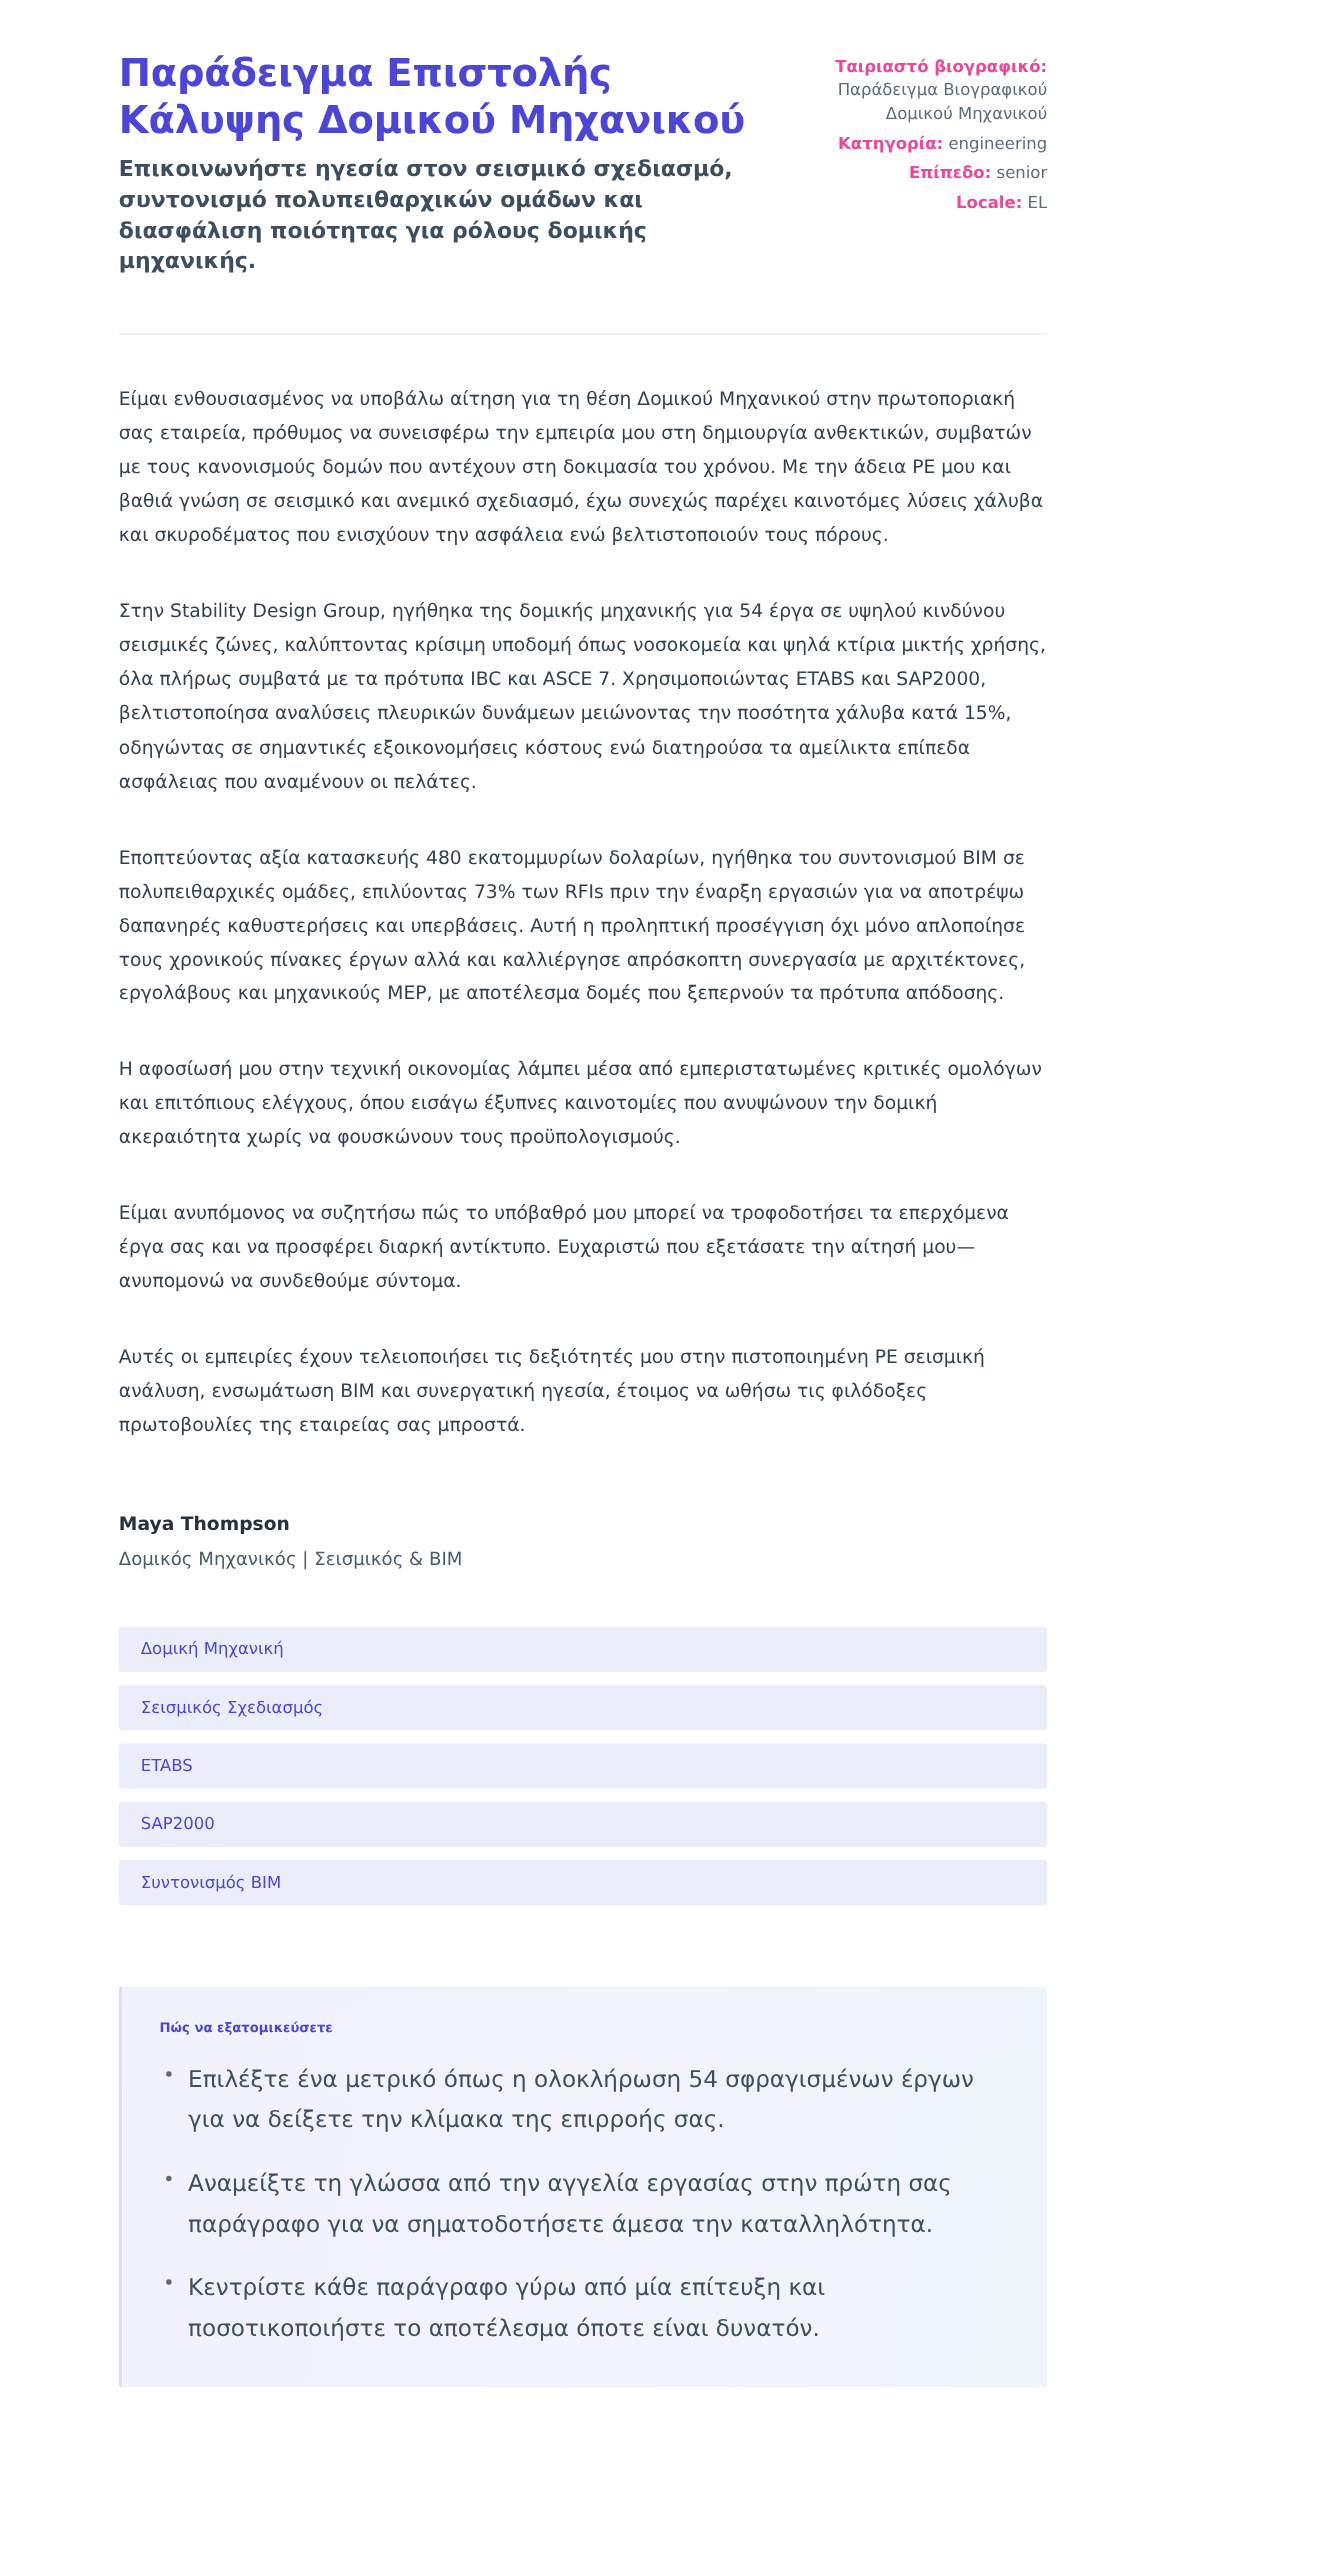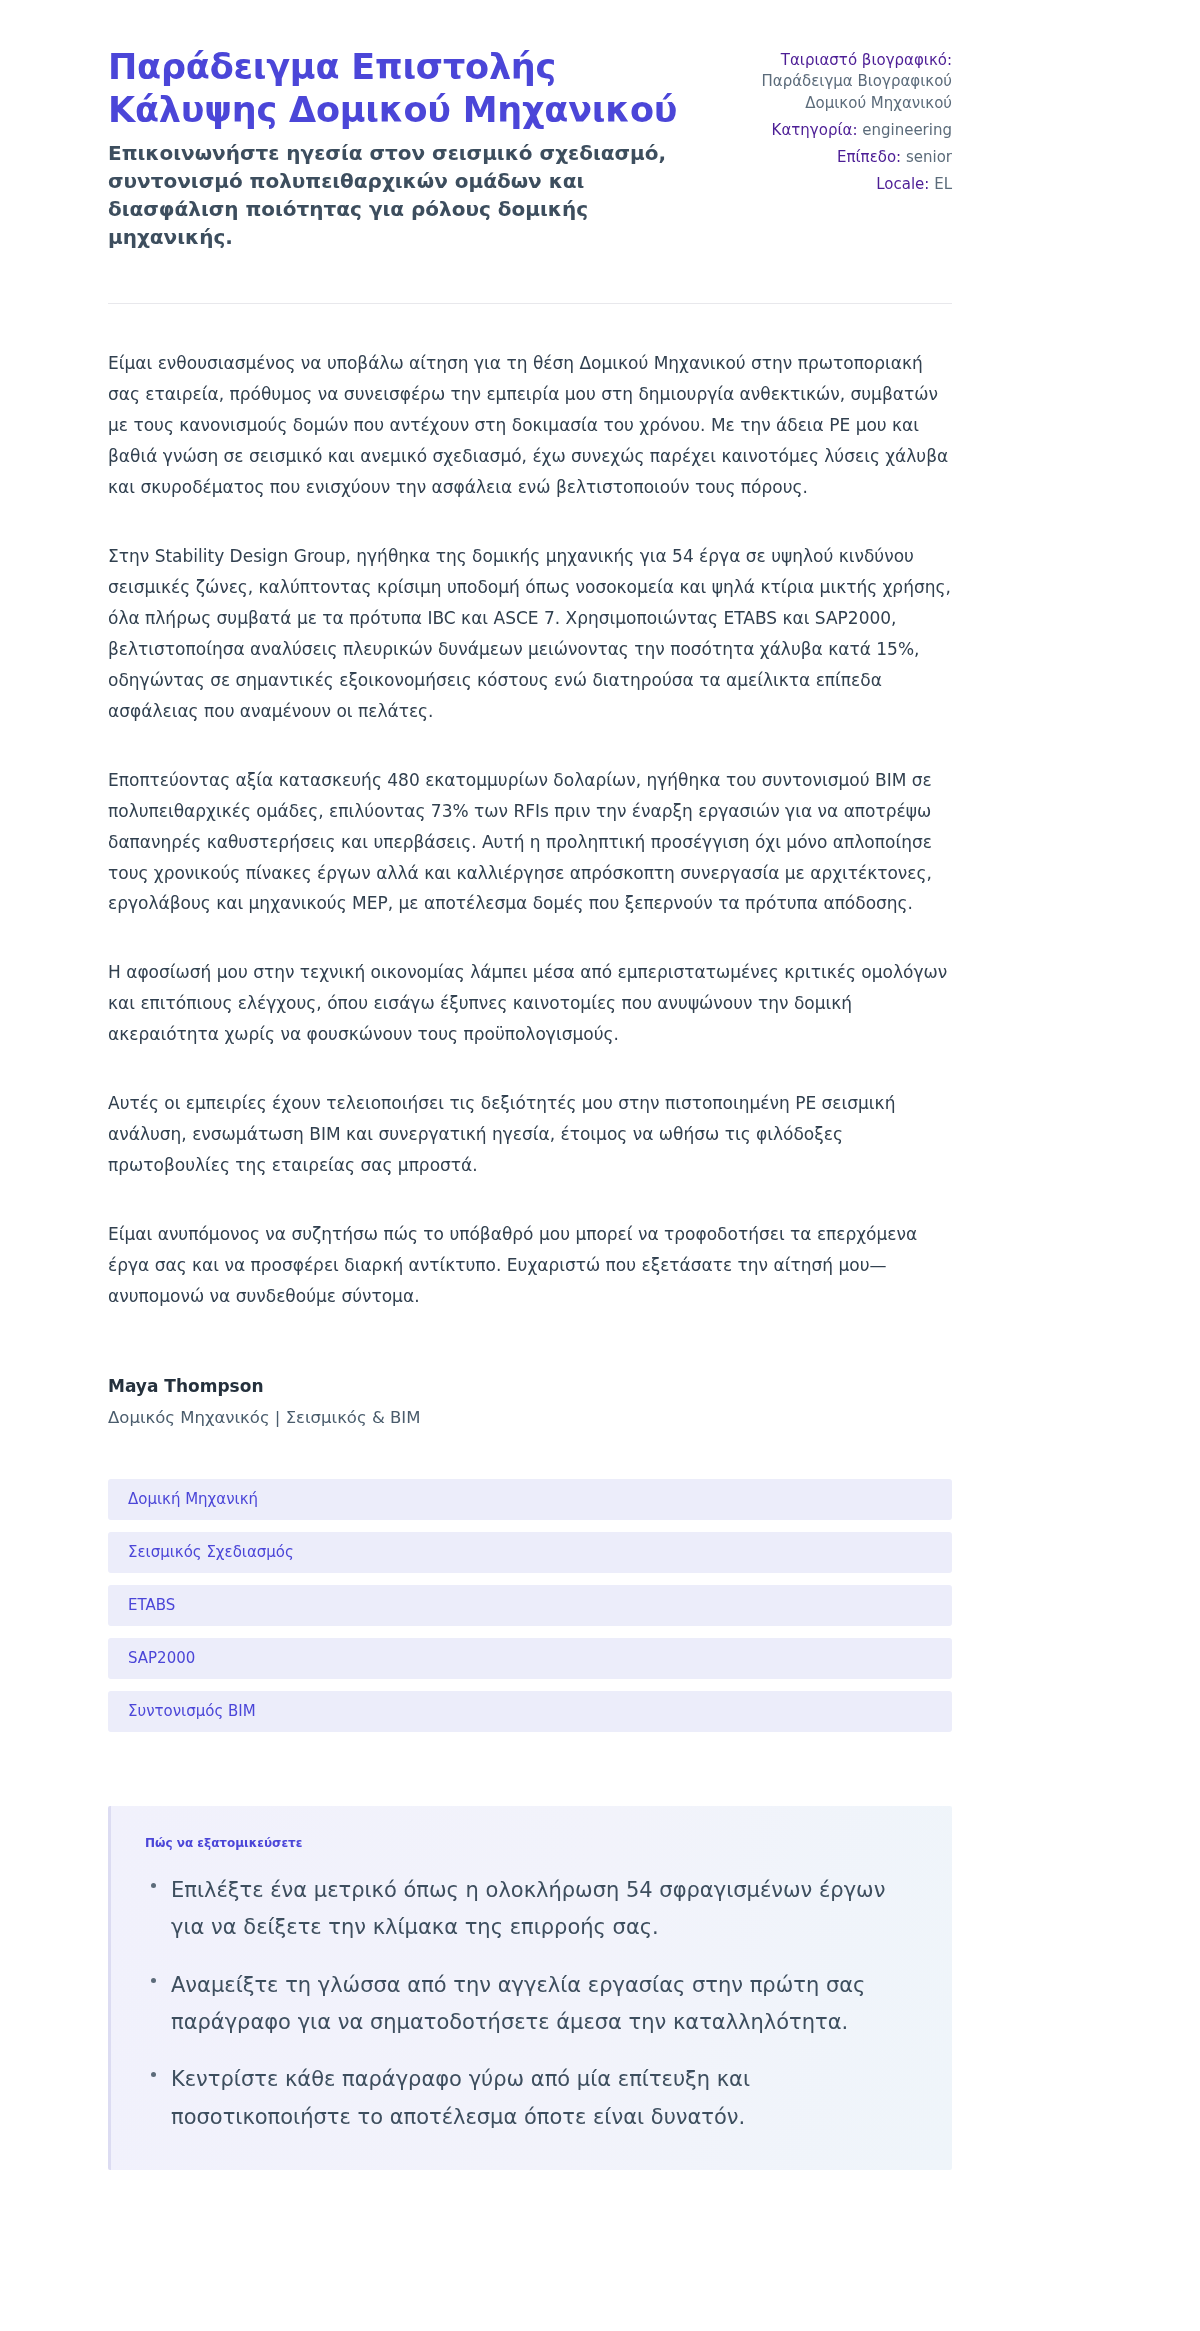--- a/index.html
+++ b/index.html
@@ -50,22 +50,22 @@
     width: 210px;
     text-align: right;
     font-size: 15px;
     line-height: 1.42;
     color: #5b6b7a;
     padding-top: 4px;
   }
   .meta-row { margin-bottom: 2px; }
   .meta-row + .meta-row { margin-top: 6px; }
   .meta-label {
-    font-weight: 400;
-    color: #4c1d95;
+    font-weight: 700;
+    color: #ec4899;
   }
   .meta-value { color: #5b6b7a; }
 
   .divider {
     height: 1px;
     background: #e8e8ec;
     border: 0;
     margin: 52px 0 0 0;
   }
 
@@ -189,22 +189,22 @@
   </div>
 
   <hr class="divider">
 
   <div class="letter">
 
     <p class="body-par">Είμαι ενθουσιασμένος να υποβάλω αίτηση για τη θέση Δομικού Μηχανικού στην πρωτοποριακή σας εταιρεία, πρόθυμος να συνεισφέρω την εμπειρία μου στη δημιουργία ανθεκτικών, συμβατών με τους κανονισμούς δομών που αντέχουν στη δοκιμασία του χρόνου. Με την άδεια PE μου και βαθιά γνώση σε σεισμικό και ανεμικό σχεδιασμό, έχω συνεχώς παρέχει καινοτόμες λύσεις χάλυβα και σκυροδέματος που ενισχύουν την ασφάλεια ενώ βελτιστοποιούν τους πόρους.</p>
     <p class="body-par">Στην Stability Design Group, ηγήθηκα της δομικής μηχανικής για 54 έργα σε υψηλού κινδύνου σεισμικές ζώνες, καλύπτοντας κρίσιμη υποδομή όπως νοσοκομεία και ψηλά κτίρια μικτής χρήσης, όλα πλήρως συμβατά με τα πρότυπα IBC και ASCE 7. Χρησιμοποιώντας ETABS και SAP2000, βελτιστοποίησα αναλύσεις πλευρικών δυνάμεων μειώνοντας την ποσότητα χάλυβα κατά 15%, οδηγώντας σε σημαντικές εξοικονομήσεις κόστους ενώ διατηρούσα τα αμείλικτα επίπεδα ασφάλειας που αναμένουν οι πελάτες.</p>
     <p class="body-par">Εποπτεύοντας αξία κατασκευής 480 εκατομμυρίων δολαρίων, ηγήθηκα του συντονισμού BIM σε πολυπειθαρχικές ομάδες, επιλύοντας 73% των RFIs πριν την έναρξη εργασιών για να αποτρέψω δαπανηρές καθυστερήσεις και υπερβάσεις. Αυτή η προληπτική προσέγγιση όχι μόνο απλοποίησε τους χρονικούς πίνακες έργων αλλά και καλλιέργησε απρόσκοπτη συνεργασία με αρχιτέκτονες, εργολάβους και μηχανικούς MEP, με αποτέλεσμα δομές που ξεπερνούν τα πρότυπα απόδοσης.</p>
     <p class="body-par">Η αφοσίωσή μου στην τεχνική οικονομίας λάμπει μέσα από εμπεριστατωμένες κριτικές ομολόγων και επιτόπιους ελέγχους, όπου εισάγω έξυπνες καινοτομίες που ανυψώνουν την δομική ακεραιότητα χωρίς να φουσκώνουν τους προϋπολογισμούς.</p>
+    <p class="body-par">Είμαι ανυπόμονος να συζητήσω πώς το υπόβαθρό μου μπορεί να τροφοδοτήσει τα επερχόμενα έργα σας και να προσφέρει διαρκή αντίκτυπο. Ευχαριστώ που εξετάσατε την αίτησή μου—ανυπομονώ να συνδεθούμε σύντομα.</p>
     <p class="body-par">Αυτές οι εμπειρίες έχουν τελειοποιήσει τις δεξιότητές μου στην πιστοποιημένη PE σεισμική ανάλυση, ενσωμάτωση BIM και συνεργατική ηγεσία, έτοιμος να ωθήσω τις φιλόδοξες πρωτοβουλίες της εταιρείας σας μπροστά.</p>
-    <p class="body-par">Είμαι ανυπόμονος να συζητήσω πώς το υπόβαθρό μου μπορεί να τροφοδοτήσει τα επερχόμενα έργα σας και να προσφέρει διαρκή αντίκτυπο. Ευχαριστώ που εξετάσατε την αίτησή μου—ανυπομονώ να συνδεθούμε σύντομα.</p>
   </div>
 
   <div class="signature">
     <p class="sig-name">Maya Thompson</p>
     <p class="sig-role">Δομικός Μηχανικός | Σεισμικός &amp; BIM</p>
   </div>
 
   <div class="tags">
     <span class="tag">Δομική Μηχανική</span>
     <span class="tag">Σεισμικός Σχεδιασμός</span>

